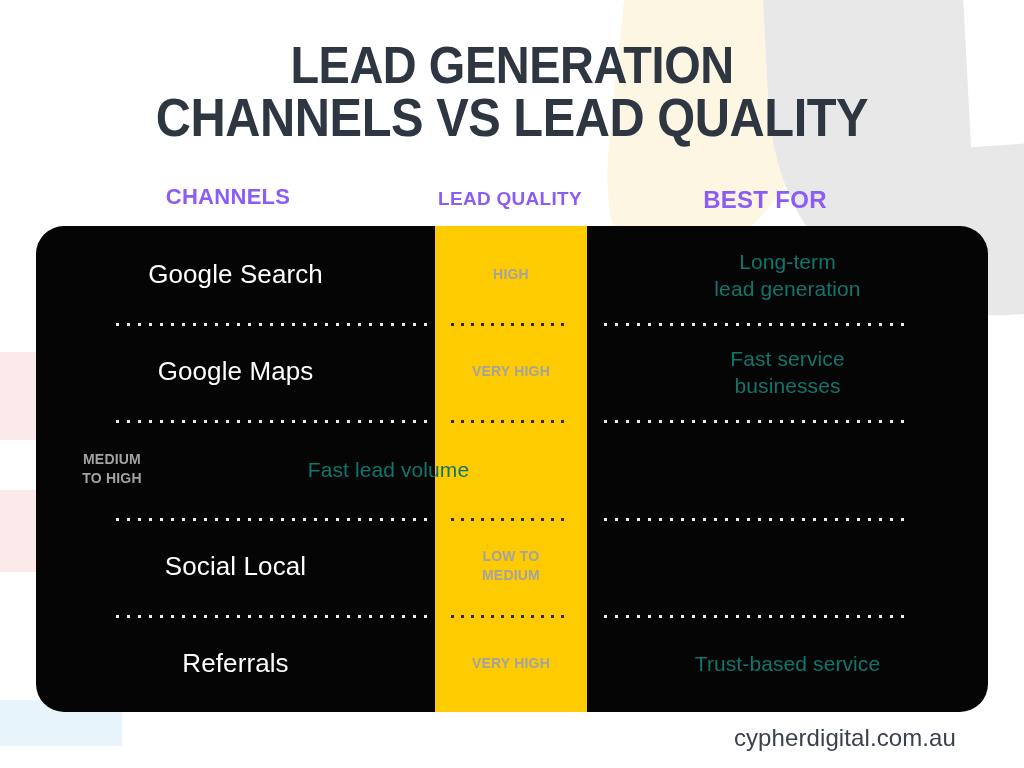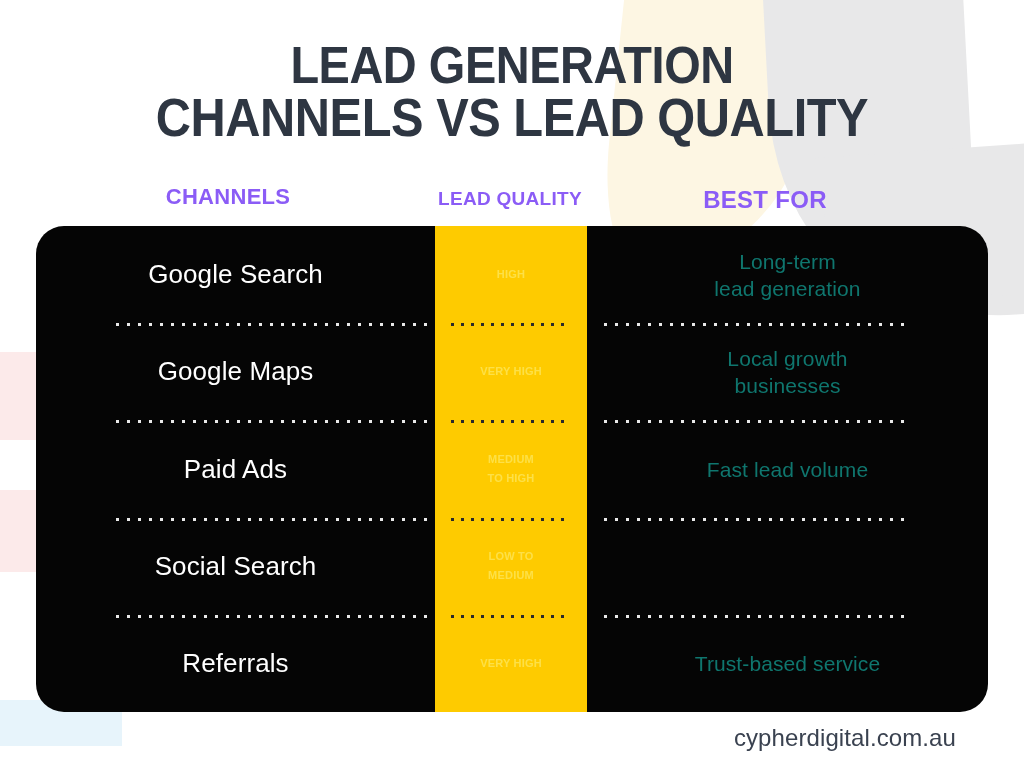--- a/index.html
+++ b/index.html
@@ -158,22 +158,22 @@
   }
   .cell-channel {
     width:399px;
     color:#ffffff;
     font-size:26px;
     font-weight:300;
     letter-spacing:0.1px;
   }
   .cell-quality {
     width:152px;
-    color:#fde047;
-    font-size:11px;
+    color:#a3a3a3;
+    font-size:14px;
     font-weight:bold;
     line-height:19px;
     letter-spacing:0.2px;
   }
   .cell-best {
     width:401px;
     color:#0f766e;
     font-size:21px;
     font-weight:300;
     line-height:27px;
@@ -244,52 +244,49 @@
         <div class="cell cell-channel">
           <span>Google Maps</span>
         </div>
         <div class="cell cell-quality">
           <span>
             <span class="l1">VERY HIGH</span>
           </span>
         </div>
         <div class="cell cell-best">
           <span>
-            <span class="l1">Local growth</span>
+            <span class="l1">Fast service</span>
             <span class="l2">businesses</span>
+          </span>
+        </div>
+      </div>
+
+      <div class="row">
+        <div class="sep-ch"></div>
+        <div class="sep-q"></div>
+        <div class="sep-bf"></div>
+        <div class="cell cell-quality">
+          <span>
+            <span class="l1">MEDIUM</span>
+            <span class="l2">TO HIGH</span>
+          </span>
+        </div>
+        <div class="cell cell-best">
+          <span>
+            <span class="l1">Fast lead volume</span>
           </span>
         </div>
       </div>
 
       <div class="row">
         <div class="sep-ch"></div>
         <div class="sep-q"></div>
         <div class="sep-bf"></div>
         <div class="cell cell-channel">
-          <span>Paid Ads</span>
-        </div>
-        <div class="cell cell-quality">
-          <span>
-            <span class="l1">MEDIUM</span>
-            <span class="l2">TO HIGH</span>
-          </span>
-        </div>
-        <div class="cell cell-best">
-          <span>
-            <span class="l1">Fast lead volume</span>
-          </span>
-        </div>
-      </div>
-
-      <div class="row">
-        <div class="sep-ch"></div>
-        <div class="sep-q"></div>
-        <div class="sep-bf"></div>
-        <div class="cell cell-channel">
-          <span>Social Search</span>
+          <span>Social Local</span>
         </div>
         <div class="cell cell-quality">
           <span>
             <span class="l1">LOW TO</span>
             <span class="l2">MEDIUM</span>
           </span>
         </div>
       </div>
 
       <div class="row">

